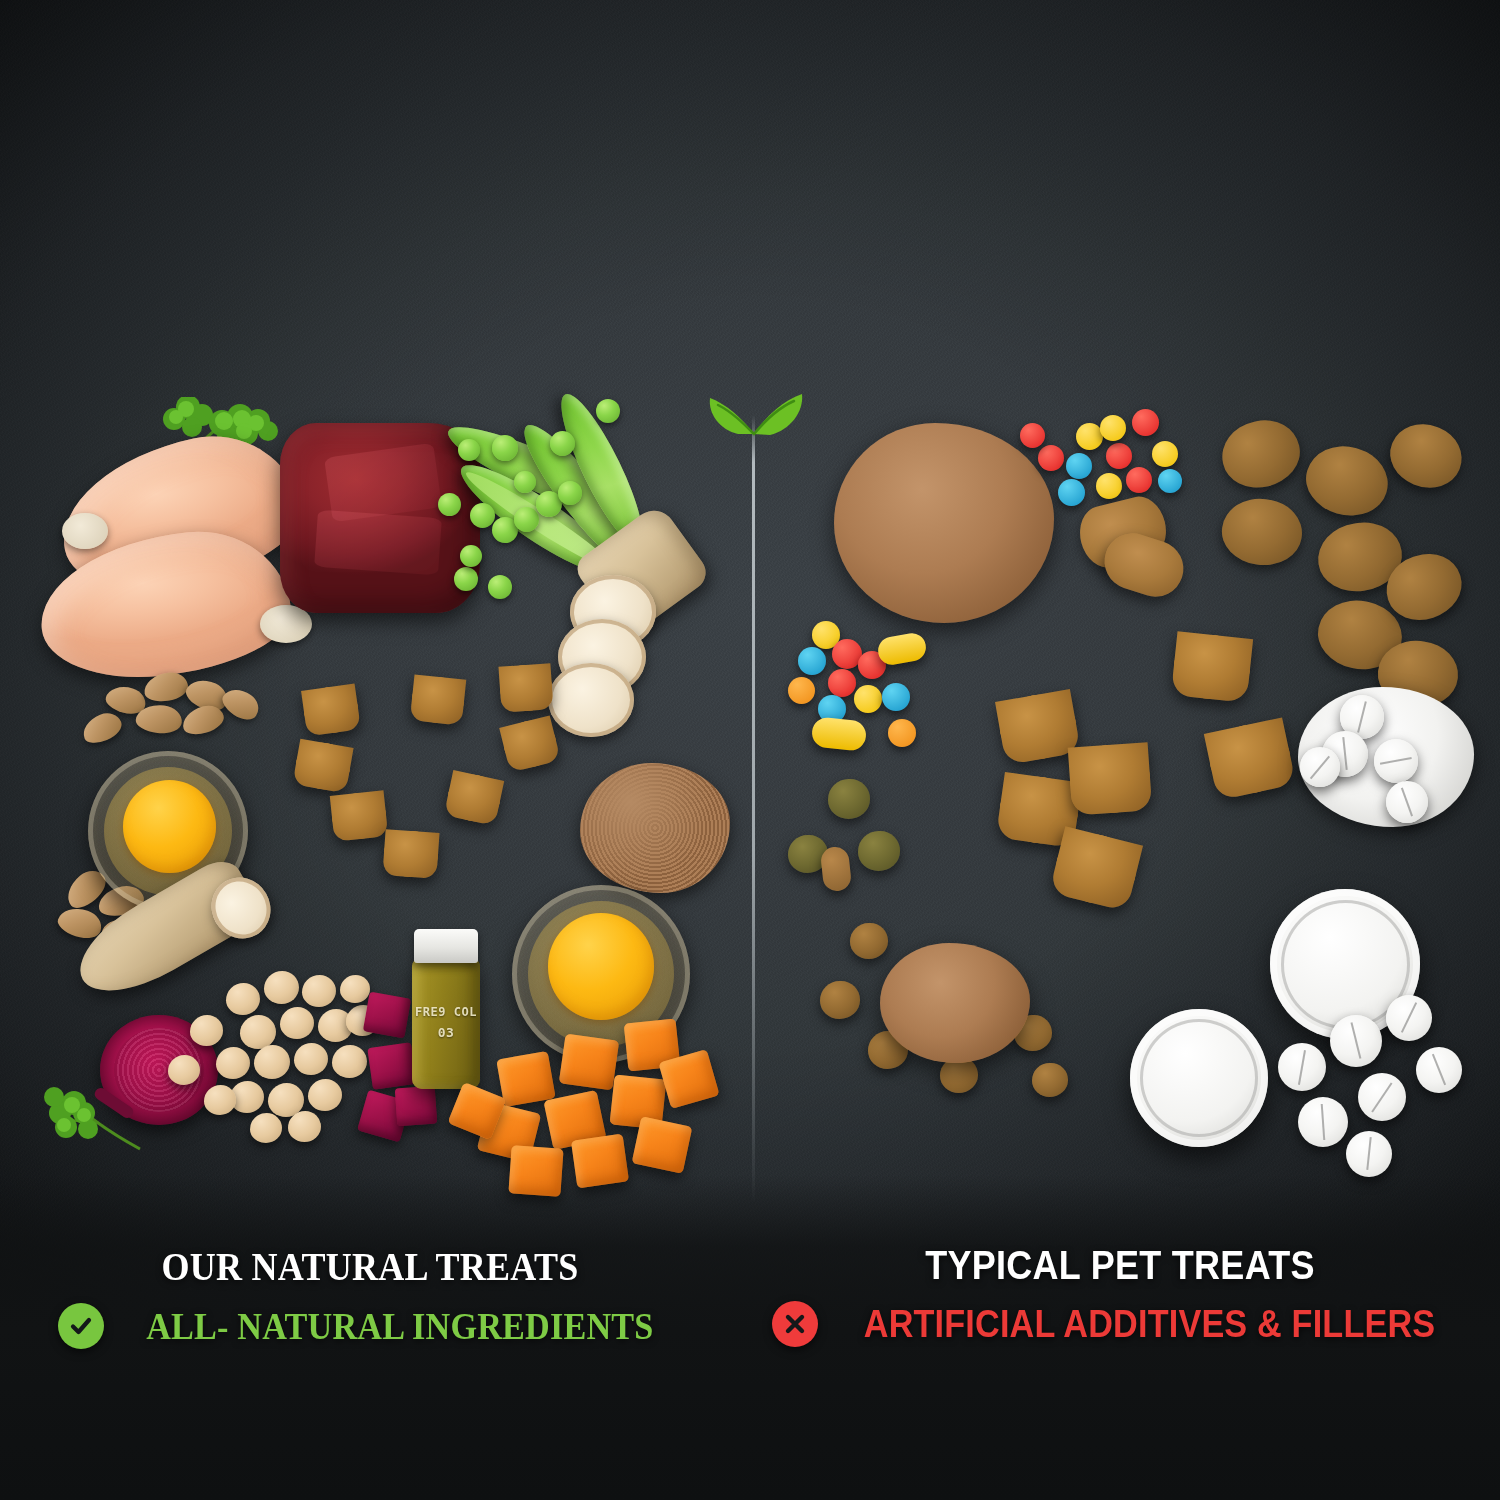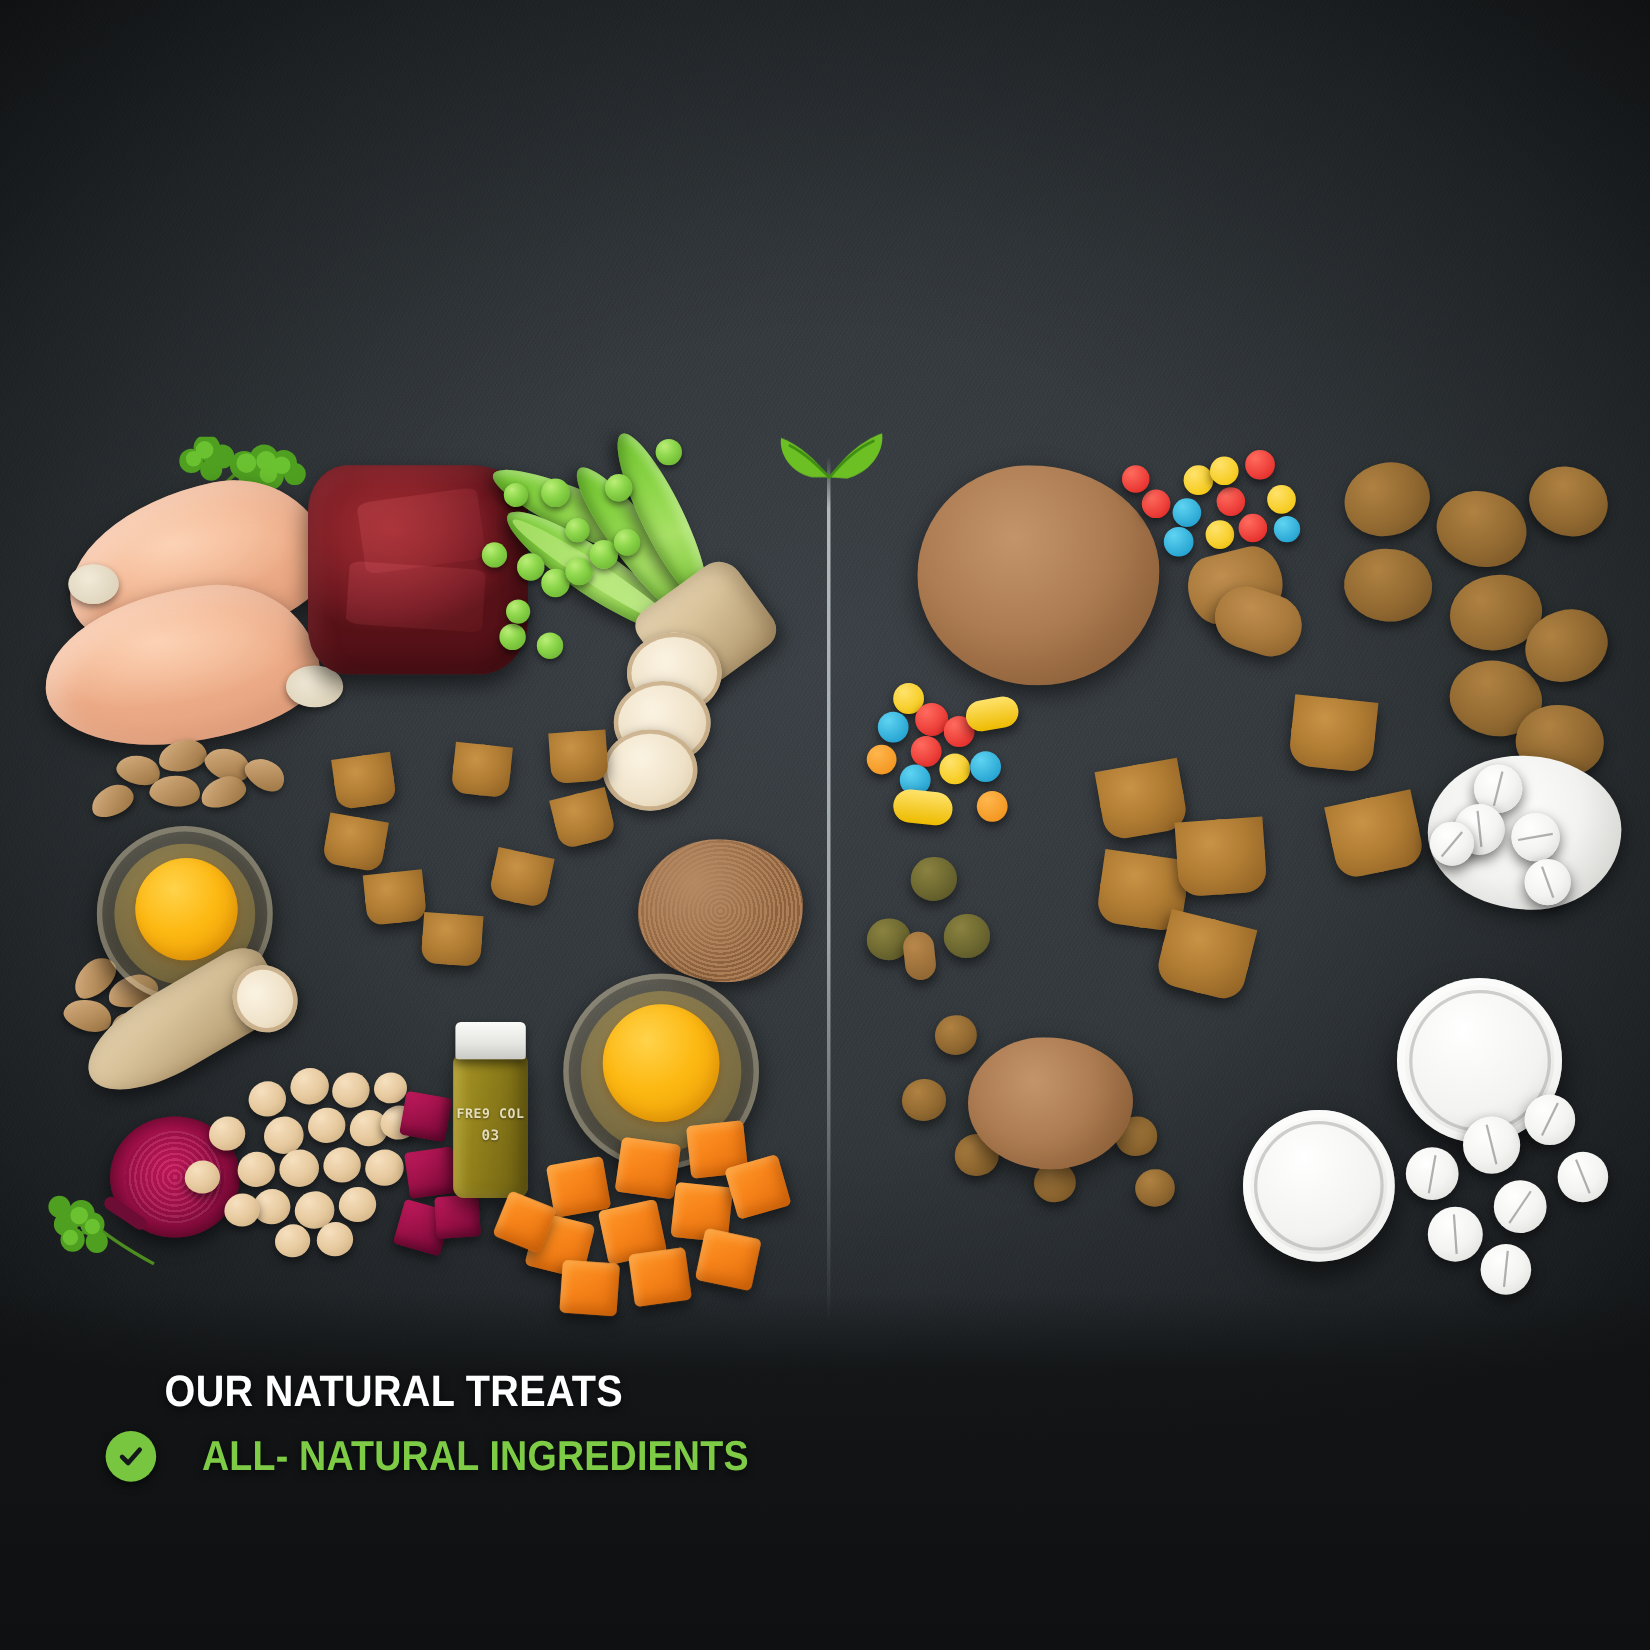--- a/index.html
+++ b/index.html
@@ -251,30 +251,30 @@
     font-family:"DejaVu Sans Mono", monospace;
     font-weight:bold;letter-spacing:.5px;
     text-shadow:0 1px 2px rgba(0,0,0,.5);
   }
   
   .parsley{position:absolute;}
   
   .caption{
     position:absolute;z-index:60;top:1243px;width:700px;text-align:center;
   }
-  .caption.left{left:8px;}
+  .caption.left{left:20px;font-family:Liberation Serif, serif;}
   .caption.right{left:770px;}
   .cap-title{
     color:#ffffff;font-weight:bold;font-size:40px;
     transform:scaleX(.90);letter-spacing:.3px;
     text-shadow:0 2px 8px rgba(0,0,0,.7);
     white-space:nowrap;
   }
   .cap-row{
-    display:flex;align-items:center;justify-content:flex-end;gap:14px;margin-top:13px;
+    display:flex;align-items:center;justify-content:center;gap:14px;margin-top:13px;
   }
   .badge{
     width:46px;height:46px;border-radius:50%;flex:0 0 auto;
     display:flex;align-items:center;justify-content:center;
     box-shadow:0 3px 9px rgba(0,0,0,.6);
   }
   .badge.ok{background:#78c63f;}
   .badge.no{background:#ef3b3b;}
   .cap-sub{
     font-weight:bold;font-size:38px;transform:scaleX(.90);
@@ -566,14 +566,25 @@
     <div class="cap-row">
       <div class="badge ok">
         <svg width="26" height="26" viewBox="0 0 26 26" aria-hidden="true">
           <path d="M5 13.5 L10.5 19 L21 7" stroke="#14181a" stroke-width="4.2" fill="none" stroke-linecap="round" stroke-linejoin="round"></path>
         </svg>
       </div>
       <div class="cap-sub ok">ALL- NATURAL INGREDIENTS</div>
     </div>
   </div>
 
+  <div class="caption right">
+    <div class="cap-title">TYPICAL PET TREATS</div>
+    <div class="cap-row">
+      <div class="badge no">
+        <svg width="24" height="24" viewBox="0 0 24 24" aria-hidden="true">
+          <path d="M5 5 L19 19 M19 5 L5 19" stroke="#14181a" stroke-width="4.4" fill="none" stroke-linecap="round"></path>
+        </svg>
+      </div>
+      <div class="cap-sub no">ARTIFICIAL ADDITIVES &amp; FILLERS</div>
+    </div>
+  </div>
 
 </div>
 
 </body></html>

